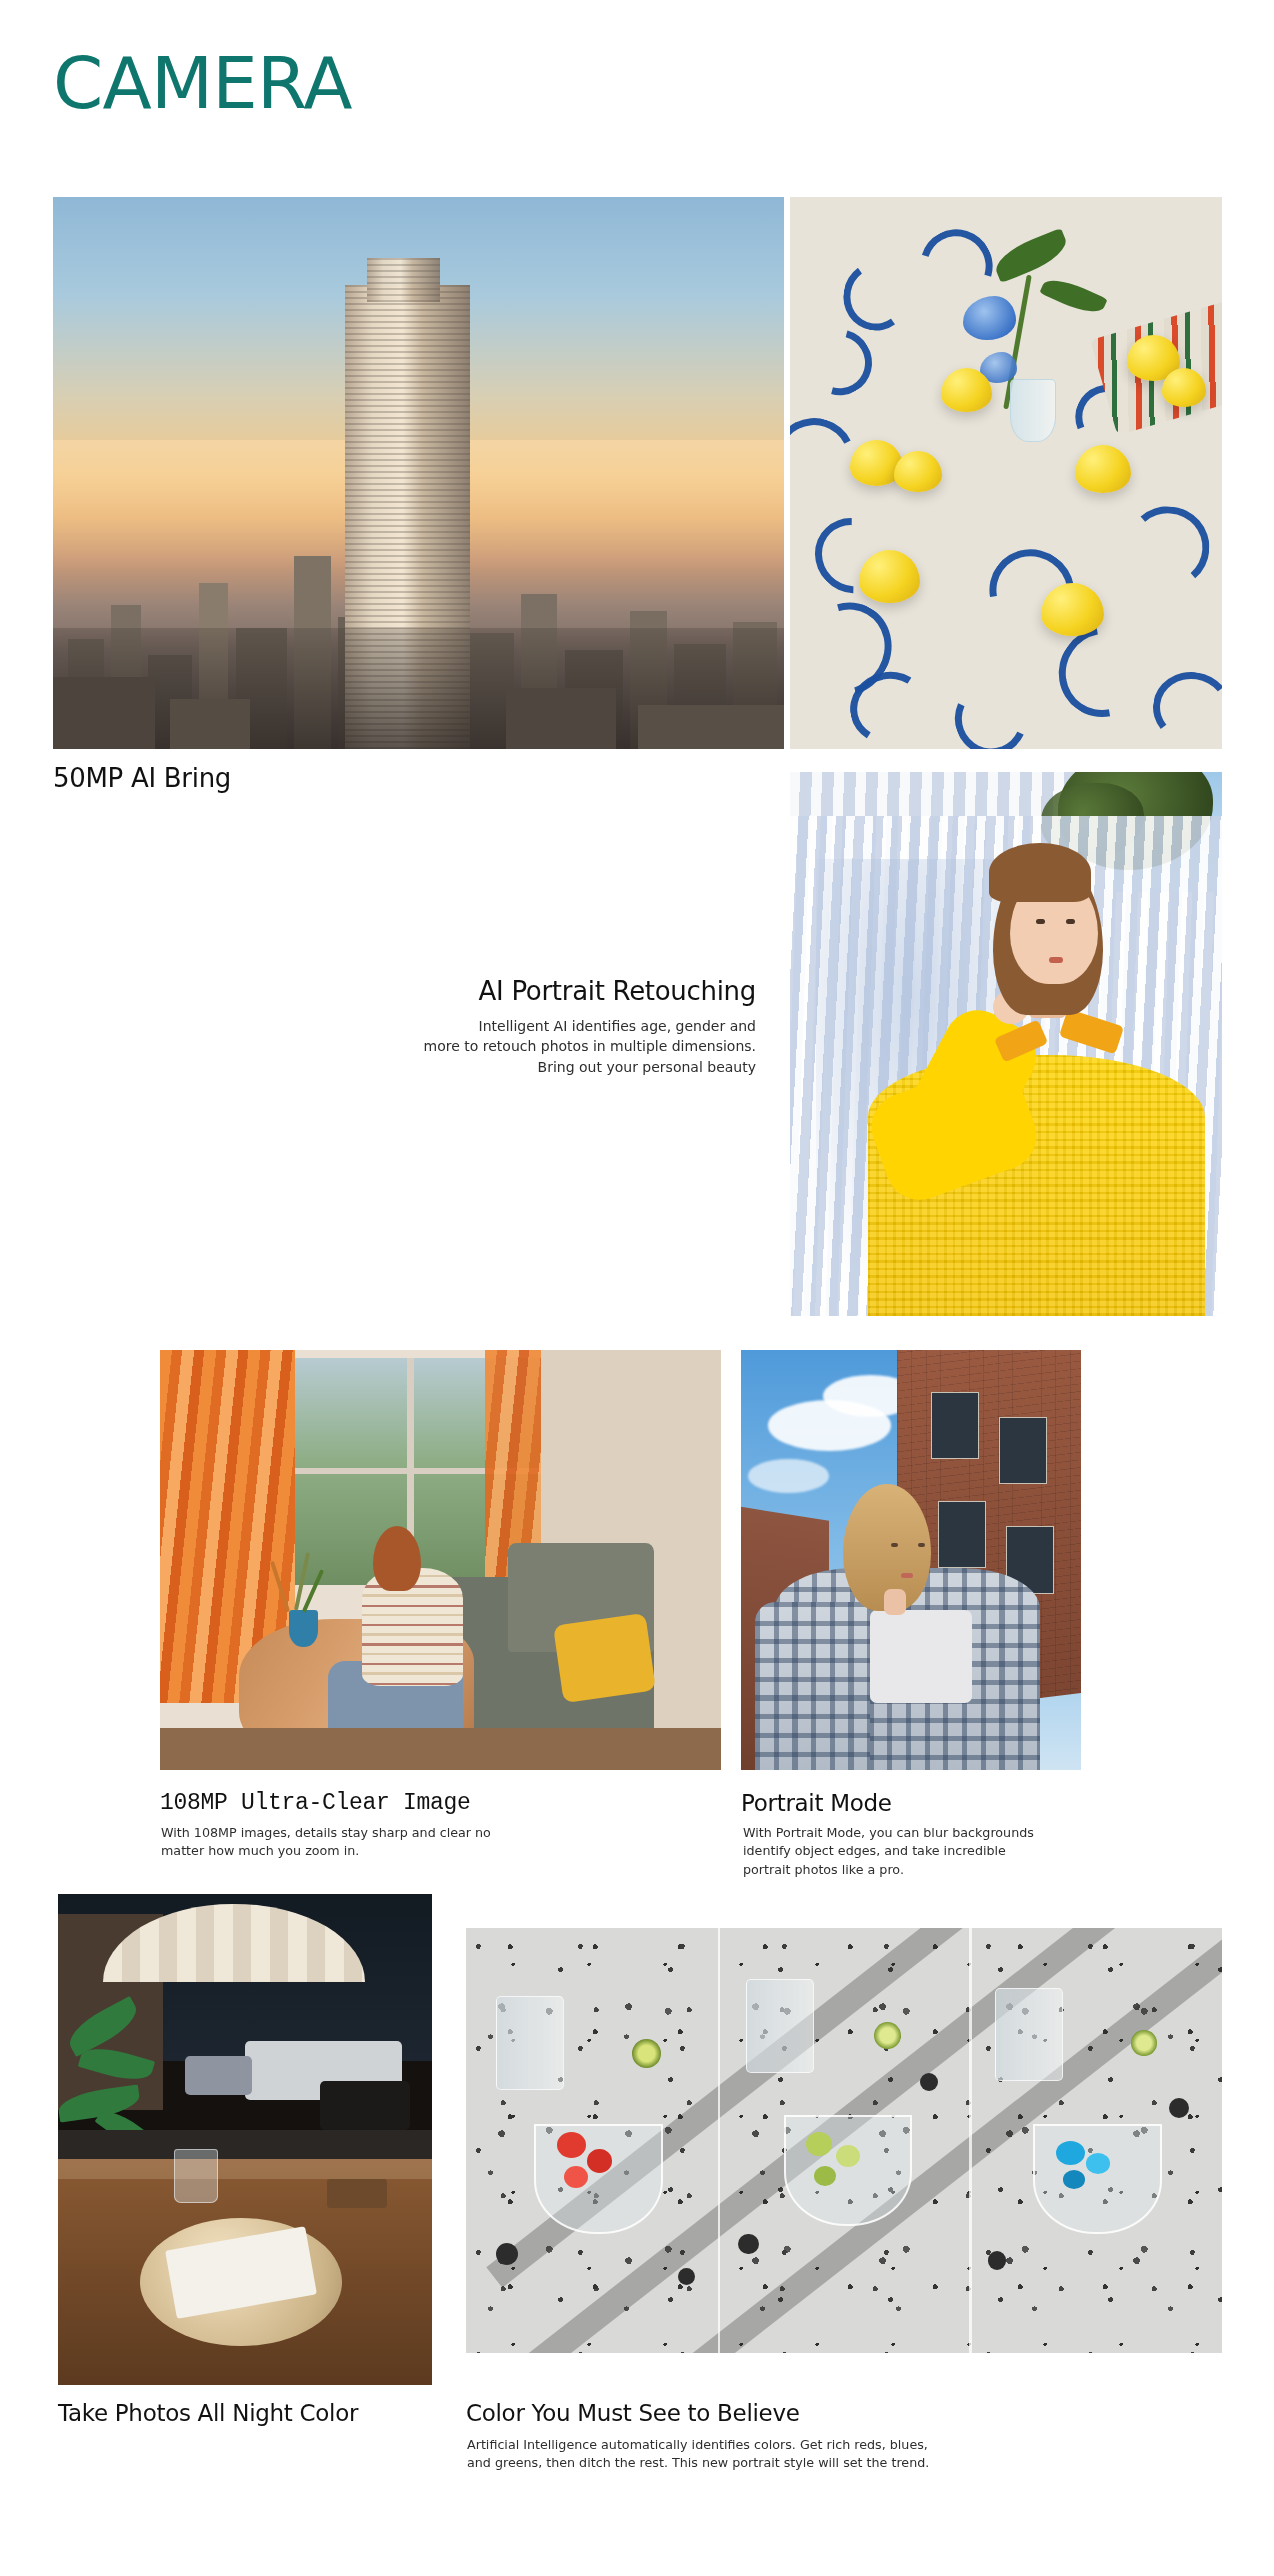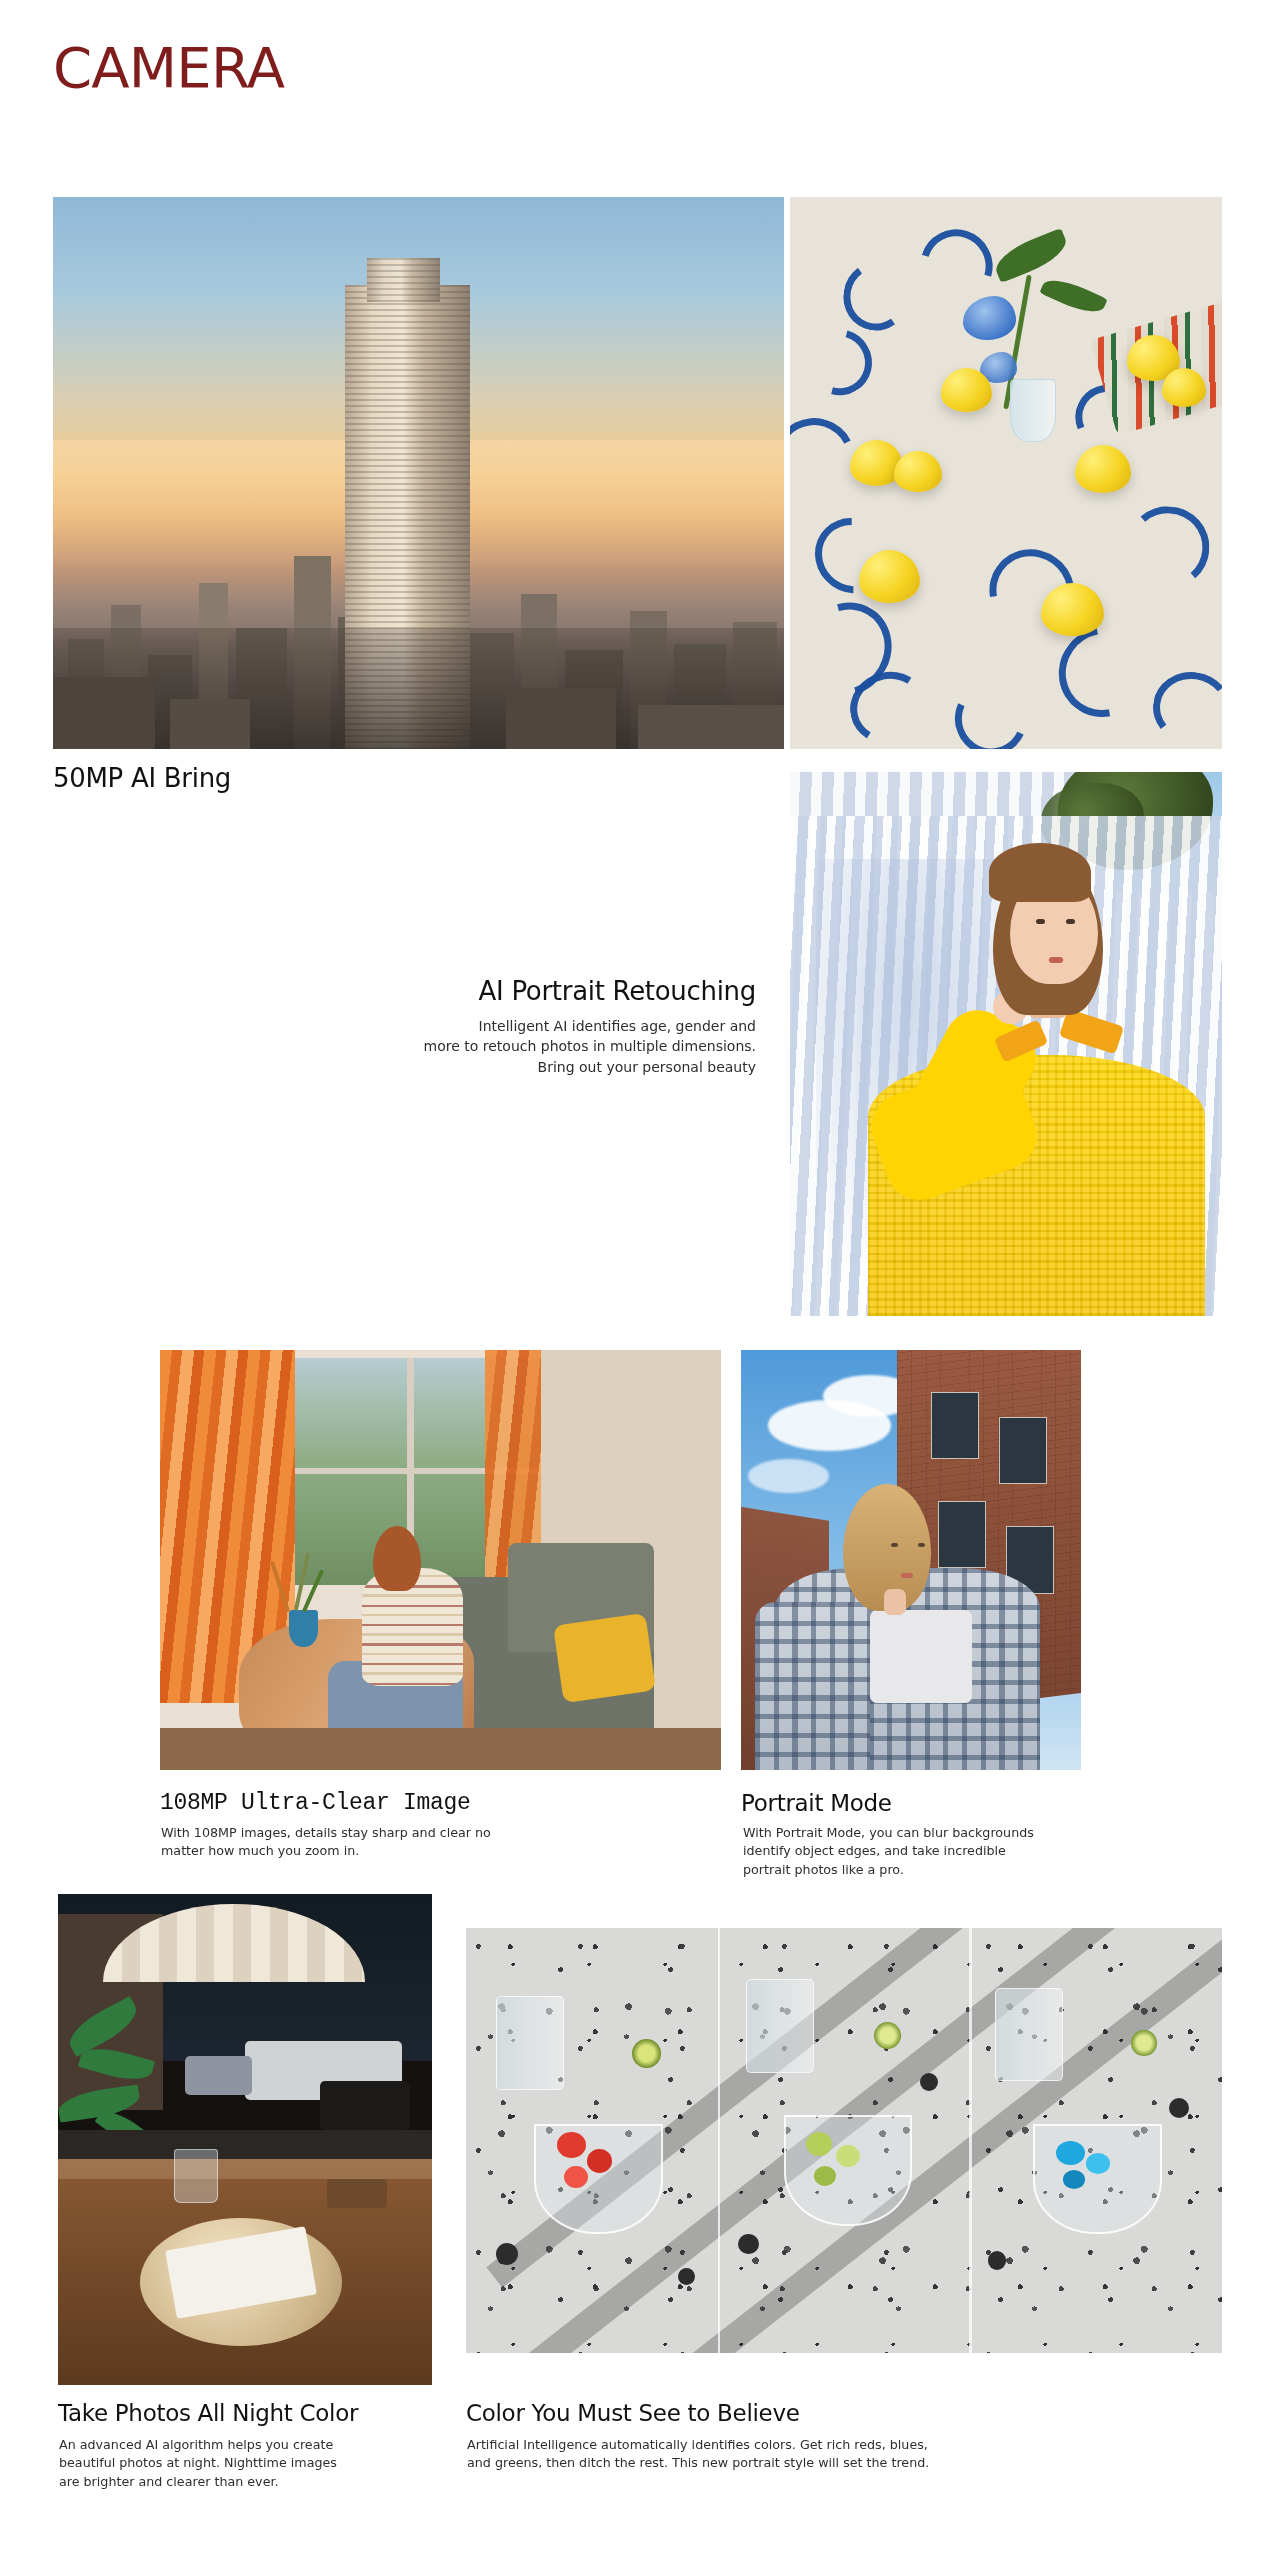--- a/index.html
+++ b/index.html
@@ -20,26 +20,26 @@
     position: relative;
     width: 1275px;
     height: 2576px;
     background: #fff;
   }
 
   
   .page-title {
     position: absolute;
     left: 53px;
-    top: 40px;
-    font-size: 56px;
+    top: 47px;
+    font-size: 72px;
     line-height: 1;
     font-weight: 400;
     letter-spacing: -0.8px;
-    color: #7f1d1d;
+    color: #0f766e;
     font-family: "DejaVu Sans", sans-serif;
     white-space: nowrap;
   }
 
   
   .photo {
     position: absolute;
     overflow: hidden;
     background: #d9d9d9;
   }
@@ -605,22 +605,19 @@
       <div class="fruit" style="left:78%; top:50%; width:29px; height:24px; background:#1fa8df;"></div>
       <div class="fruit" style="left:82%; top:53%; width:24px; height:20.4px; background:#3dc0ee;"></div>
       <div class="fruit" style="left:79%; top:57%; width:22px; height:18.7px; background:#1487bc;"></div>
       <div class="fruit" style="left:88%; top:24%; width:25.5px; height:25.5px; background:radial-gradient(circle,#dfe98f 40%,#7a9a33 70%,#44631d);"></div>
       <div style="position:absolute; left:69%; top:76%; width:18.7px; height:18.7px; background:#2c2c2c; border-radius:50%;"></div>
       <div style="position:absolute; left:93%; top:40%; width:20.4px; height:20.4px; background:#2c2c2c; border-radius:50%;"></div>
     </div>
   </div>
 
   <div class="cap-title sm" style="left:58px; top:2400px;">Take Photos All Night Color</div>
-  <div class="cap-body sm" style="left:59px; top:2436px; width:365px; white-space:pre-line;">An advanced AI algorithm helps you create
-beautiful photos at night. Nighttime images
-are brighter and clearer than ever.</div>
 
   <div class="cap-title sm" style="left:466px; top:2400px;">Color You Must See to Believe</div>
   <div class="cap-body sm" style="left:467px; top:2436px; width:612px; white-space:pre-line;">Artificial Intelligence automatically identifies colors. Get rich reds, blues,
 and greens, then ditch the rest. This new portrait style will set the trend.</div>
 
 </div>
 
 
 </body></html>

